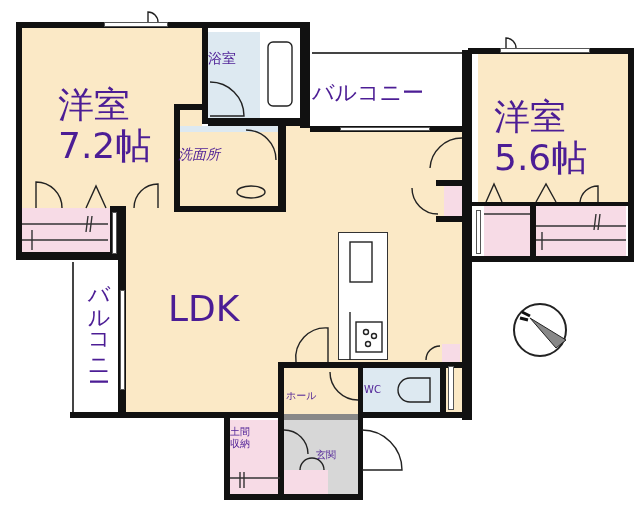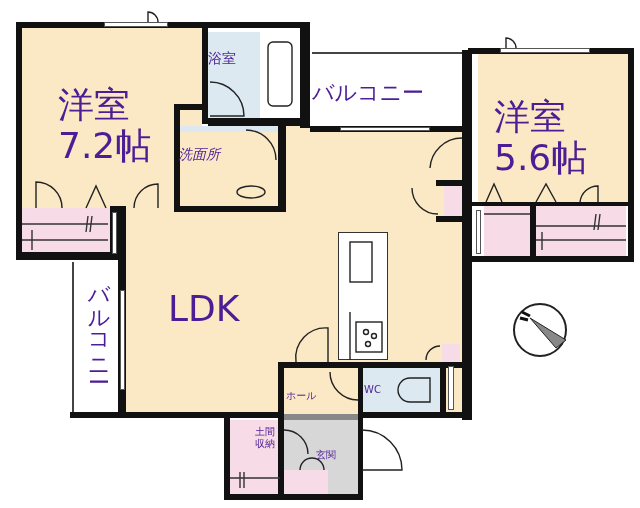--- a/index.html
+++ b/index.html
@@ -181,16 +181,16 @@
   <div>LDK</div>
 </div>
 
 <div class="label small" style="left:208px;top:50px;width:52px;">浴室</div>
 <div class="label small" style="left:178px;top:146px;width:66px;font-style:italic;">洗面所</div>
 <div class="label mid" style="left:312px;top:80px;width:152px;font-size:22px;">バルコニー</div>
 <div class="label mid" style="left:82px;top:270px;width:30px;writing-mode:vertical-rl;font-size:22px;">バルコニー</div>
 <div class="label tiny" style="left:364px;top:384px;width:30px;">WC</div>
 <div class="label tiny" style="left:286px;top:390px;width:54px;">ホール</div>
 <div class="label tiny" style="left:316px;top:449px;width:40px;">玄関</div>
-<div class="label tiny" style="left:230px;top:426px;width:50px;margin-left:25px;">
+<div class="label tiny" style="left:230px;top:426px;width:50px;">
   <div>土間</div>
   <div>収納</div>
 </div>
 
 </body></html>

